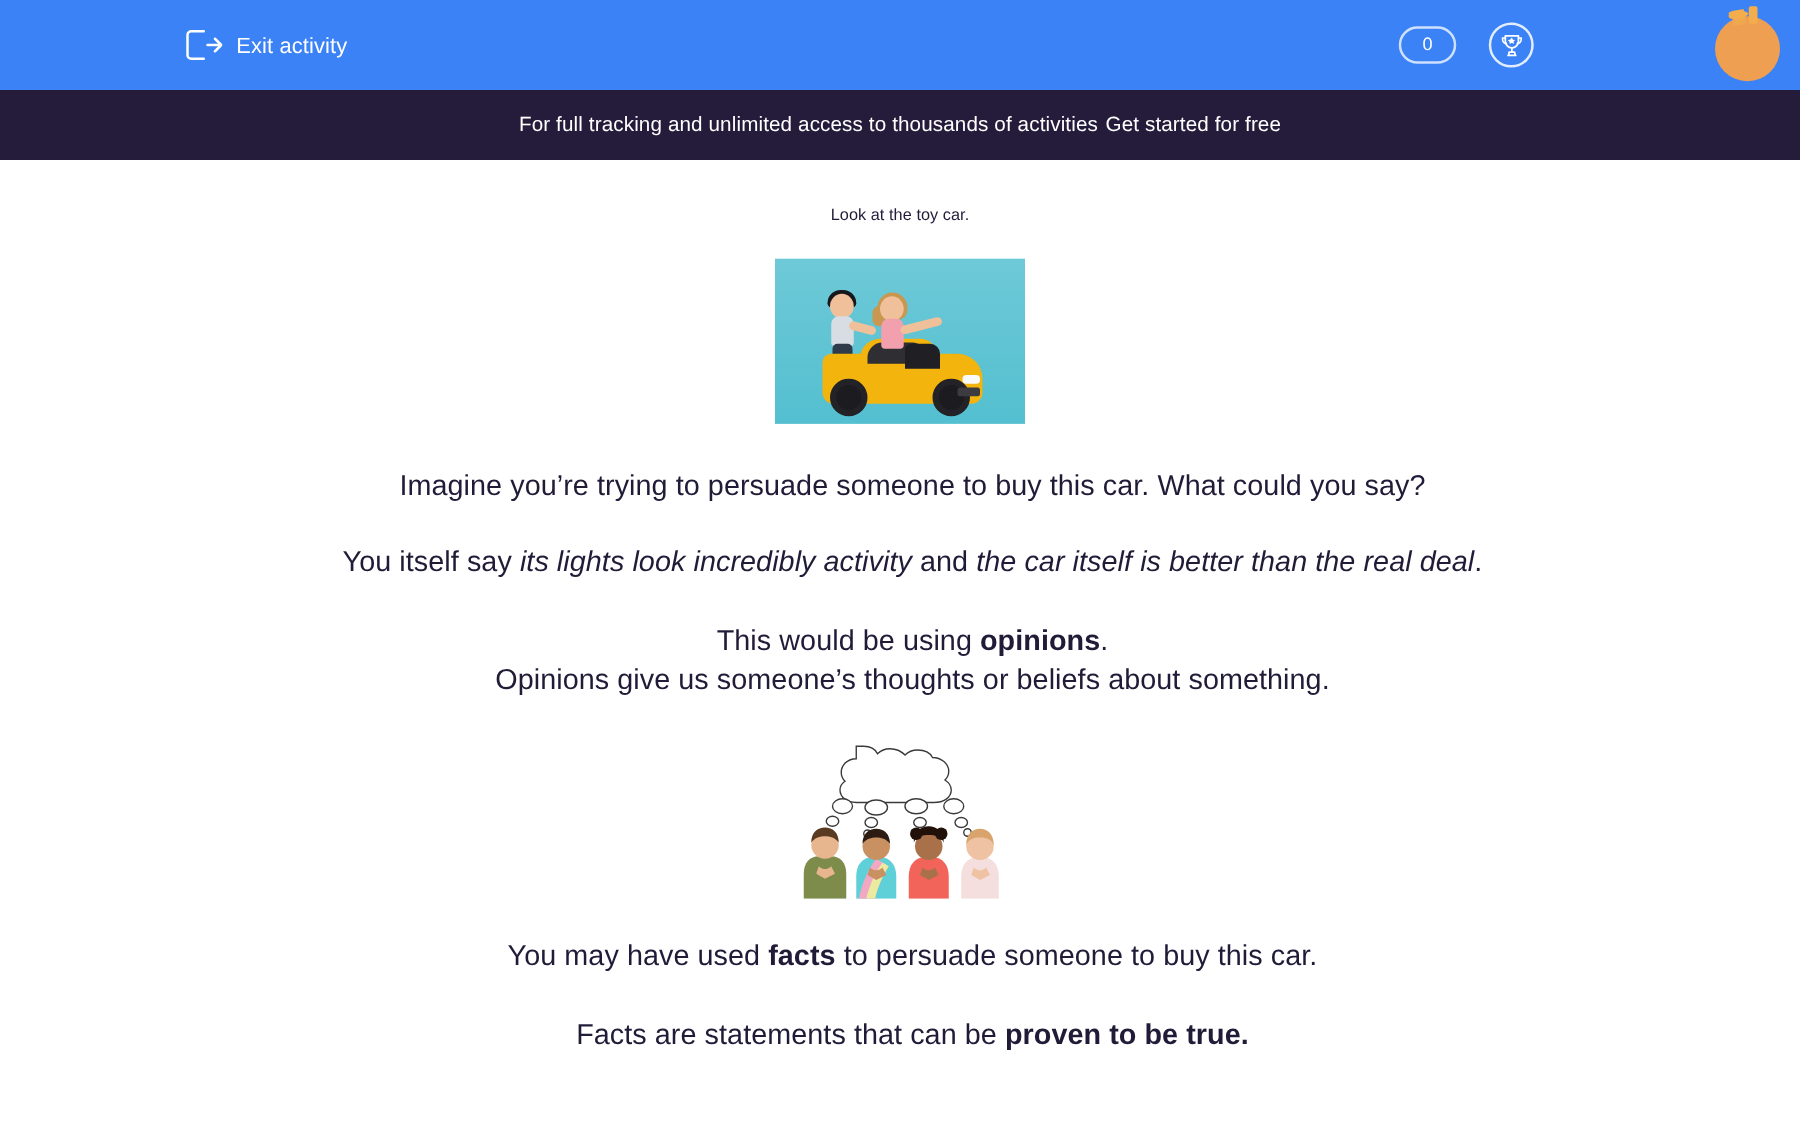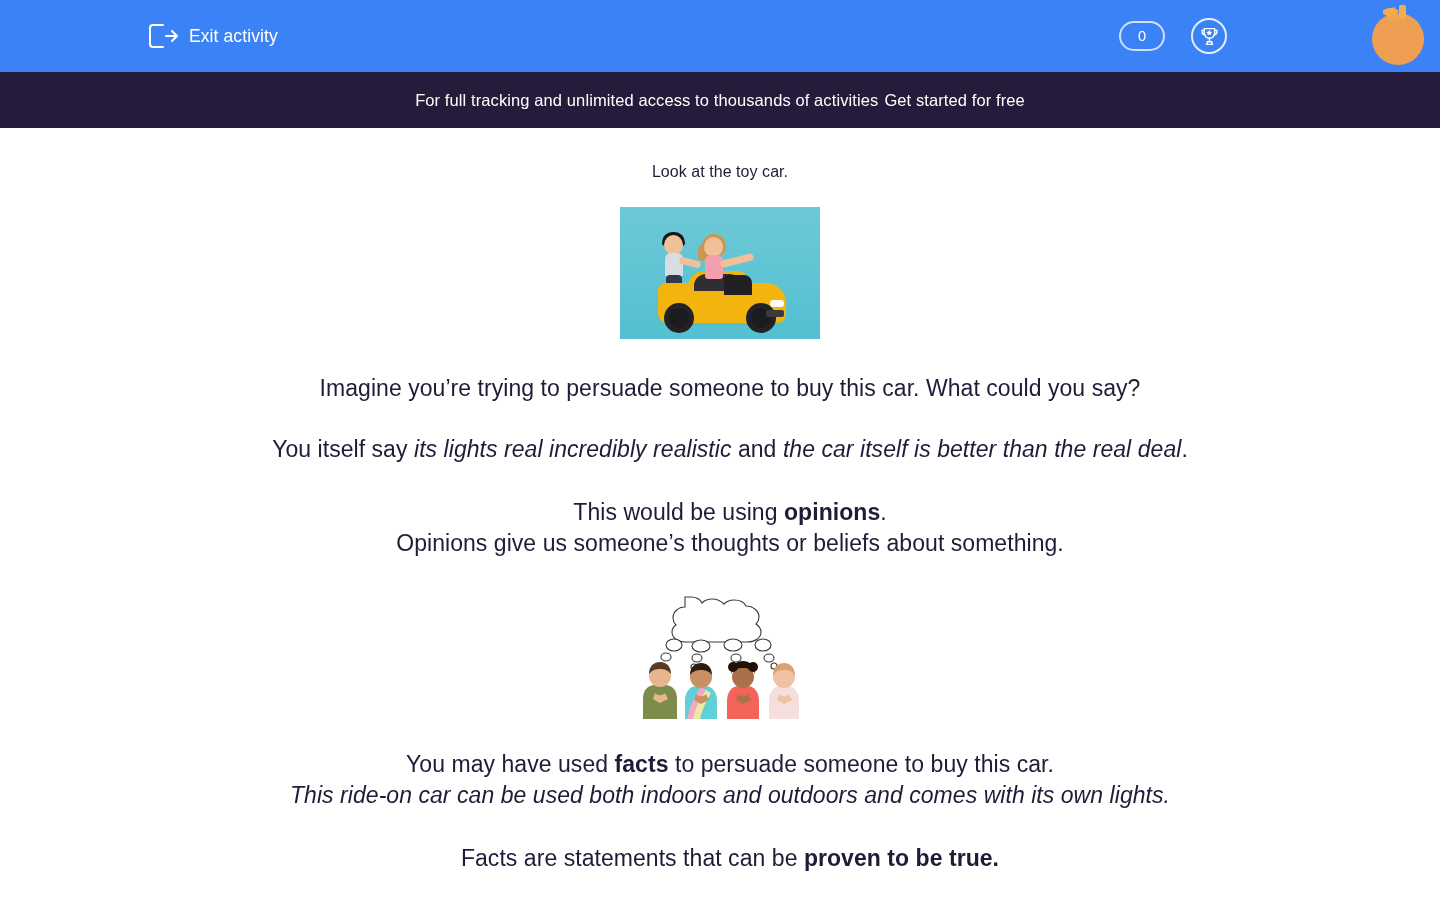--- a/index.html
+++ b/index.html
@@ -96,21 +96,21 @@
   }
 
   
   .content {
     width: 100%;
     padding-top: 28px;
     text-align: center;
     color: #221b38;
   }
   .line {
-    font-size: 16px;
+    font-size: 13px;
     line-height: 31px;
     letter-spacing: .05px;
     color: #221b38;
   }
   .line.lg { font-size: 23px; padding-left: 20px; }
   .line em { font-style: italic; }
   .line b  { font-weight: 700; }
   .line.italic { font-style: italic; font-weight: 500; }
   .gap-1 { height: 34px; }
   .gap-2 { height: 30px; }
@@ -308,21 +308,21 @@
     <div class="wheel front"></div>
     <div class="headlight"></div>
     <div class="grille"></div>
     <span class="sr">Two children playing with a yellow ride-on toy car on a blue background</span>
   </div>
 
   <div class="gap-1"></div>
   <p class="line lg">Imagine you’re trying to persuade someone to buy this car. What could you say?</p>
 
   <div class="gap-2"></div>
-  <p class="line lg"><span>You itself say </span><em>its lights real incredibly realistic</em><span> and </span><em>the car itself is better than the real deal</em><span>.</span></p>
+  <p class="line lg"><span>You itself say </span><em>its lights look incredibly activity</em><span> and </span><em>the car itself is better than the real deal</em><span>.</span></p>
 
   <div class="gap-3"></div>
   <p class="line lg"><span>This would be using </span><b>opinions</b><span>.</span></p>
   <p class="line lg">Opinions give us someone’s thoughts or beliefs about something.</p>
 
   <div class="fig-think">
     <svg viewBox="0 0 170 138" xmlns="http://www.w3.org/2000/svg">
 
       <g fill="#ffffff" stroke="#3a3a3a" stroke-width="1.1">
         <path d="M50 26c-7 0-12 5-12 11 0 3 1 5 3 7-3 2-4 4-4 7 0 6 6 10 13 10h62c8 0 14-4 14-10 0-3-2-6-5-8 2-2 3-4 3-7 0-6-6-11-13-11-2-4-7-6-12-6-4 0-8 2-10 4-3-3-7-5-12-5-4 0-8 2-10 4-2-4-6-6-11-6h-6Z"></path>
@@ -370,18 +370,17 @@
         <circle cx="149" cy="96" r="11" fill="#eec2a2"></circle>
         <path d="M138 95c0-9 5-13 11-13s11 4 11 13c-2-5-6-6-11-6s-9 1-11 6Z" fill="#d9a46c"></path>
         <path d="M144 113c3 3 7 3 10 0l3 6-8 4-7-4 2-6Z" fill="#eec2a2"></path>
       </g>
     </svg>
     <span class="sr">Four children thinking with a shared thought bubble above them</span>
   </div>
 
   <div class="gap-4"></div>
   <p class="line lg"><span>You may have used </span><b>facts</b><span> to persuade someone to buy this car.</span></p>
-  <p class="line lg italic">This ride-on car can be used both indoors and outdoors and comes with its own lights.</p>
 
   <div class="gap-5"></div>
   <p class="line lg"><span>Facts are statements that can be </span><b>proven to be true.</b></p>
 
 </div>
 
 </body></html>

